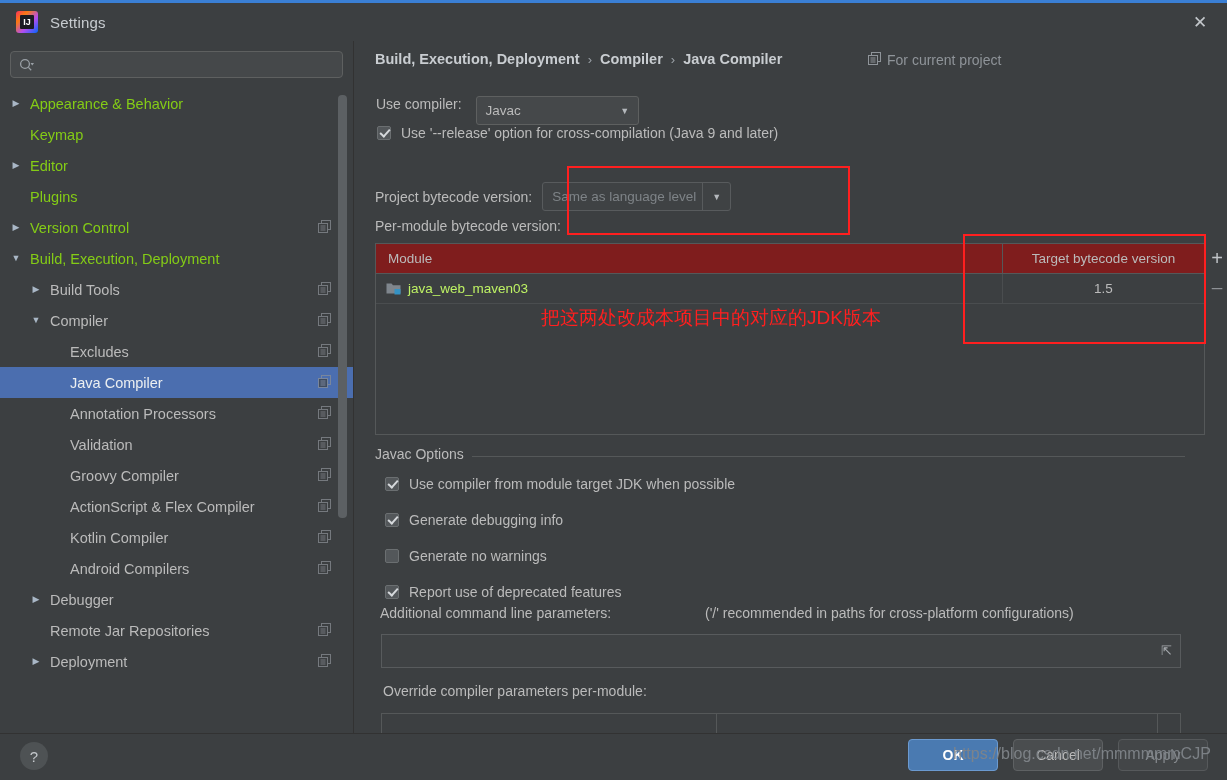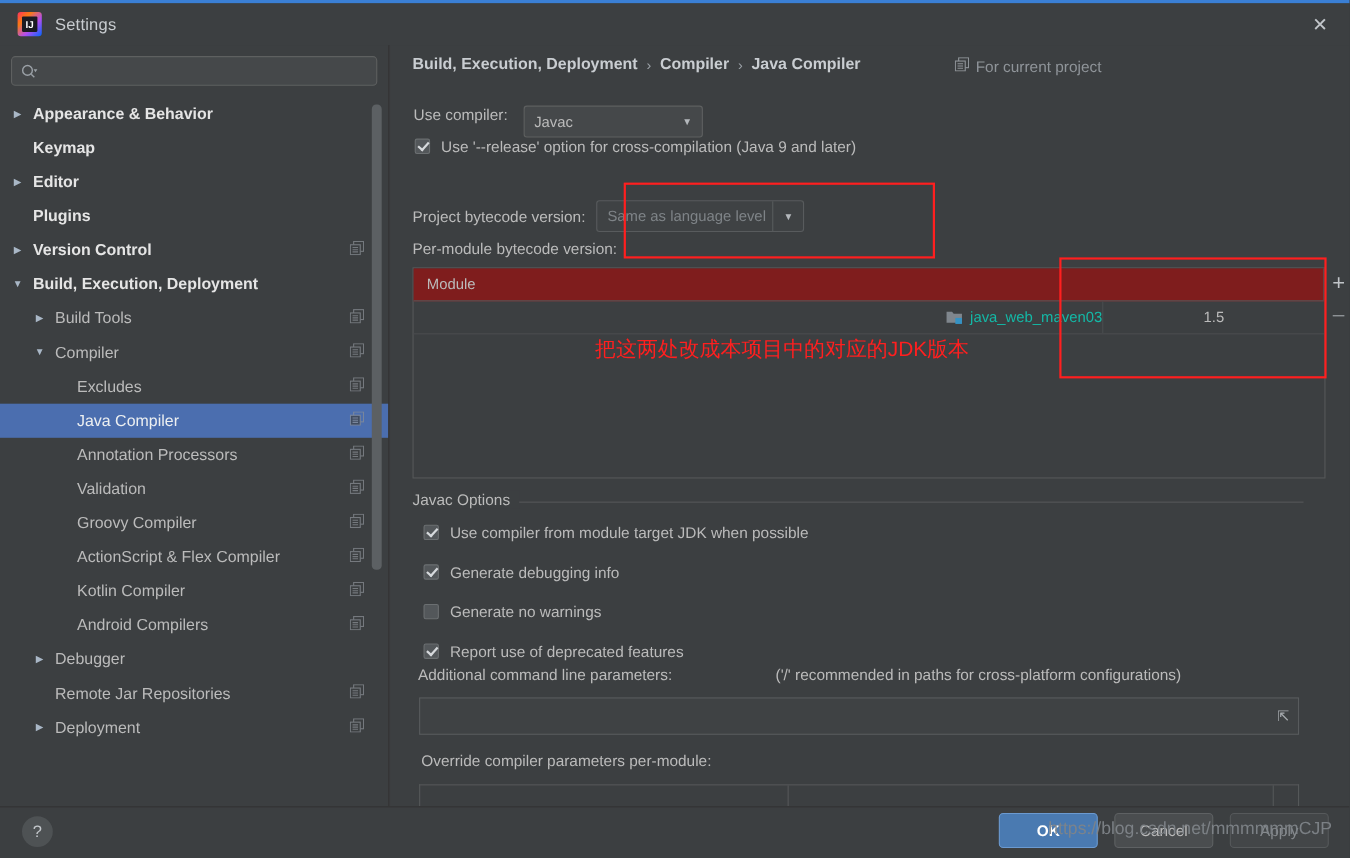--- a/index.html
+++ b/index.html
@@ -129,21 +129,21 @@
     color: #a9b7c6;
     font-size: 9px;
     line-height: 1;
   }
   .arrow.blank { visibility: hidden; }
   .tree-label {
     font-size: 14.5px;
     color: #bbbbbb;
     white-space: nowrap;
   }
-  .tree-item.top > .tree-label { font-weight: bold; color: #e5e5e5; }
+  .tree-item.top > .tree-label { font-weight: normal; color: #84cc16; }
   .tree-item.selected .tree-label { color: #eceff1; }
   .scope-icon {
     position: absolute;
     right: 22px;
     top: 50%;
     transform: translateY(-50%);
     opacity: .72;
   }
   .sb-scrollbar-track {
     position: absolute;
@@ -318,23 +318,22 @@
     height: 29px;
     display: flex;
     align-items: stretch;
     border-bottom: 1px solid #4a4d4f;
   }
   .mt-c-module {
     flex: 1;
     display: flex; align-items: center;
     padding-left: 10px;
     font-size: 13.5px;
-    color: #14b8a6;
+    color: #bef264;
     border-right: 1px solid #4a4d4f;
-    justify-content: flex-end;
   }
   .mt-c-target {
     width: 201px;
     display: flex; align-items: center; justify-content: center;
     font-size: 13.5px;
     color: #bbbbbb;
   }
   .mod-icon { margin-right: 7px; flex: none; display: block; }
 
   .tbl-buttons {
@@ -735,20 +734,21 @@
         <span class="val">Same as language level</span>
         <span class="caretbox">▼</span>
       </div>
     </div>
 
     <div class="lbl-permodule">Per-module bytecode version:</div>
 
     <div class="module-table">
       <div class="mt-header">
         <div class="mt-h-module">Module</div>
+        <div class="mt-h-target">Target bytecode version</div>
       </div>
       <div class="mt-row">
         <div class="mt-c-module">
           <span>
             <svg class="mod-icon" width="15" height="13" viewBox="0 0 15 13">
               <path d="M0.5 1.5 L5.5 1.5 L7 3.2 L14.5 3.2 L14.5 11.5 L0.5 11.5 Z" fill="#7f868d"></path>
               <rect x="8.5" y="7" width="6" height="5.5" fill="#3592c4"></rect>
             </svg>
           </span>
           <span>java_web_maven03</span>

